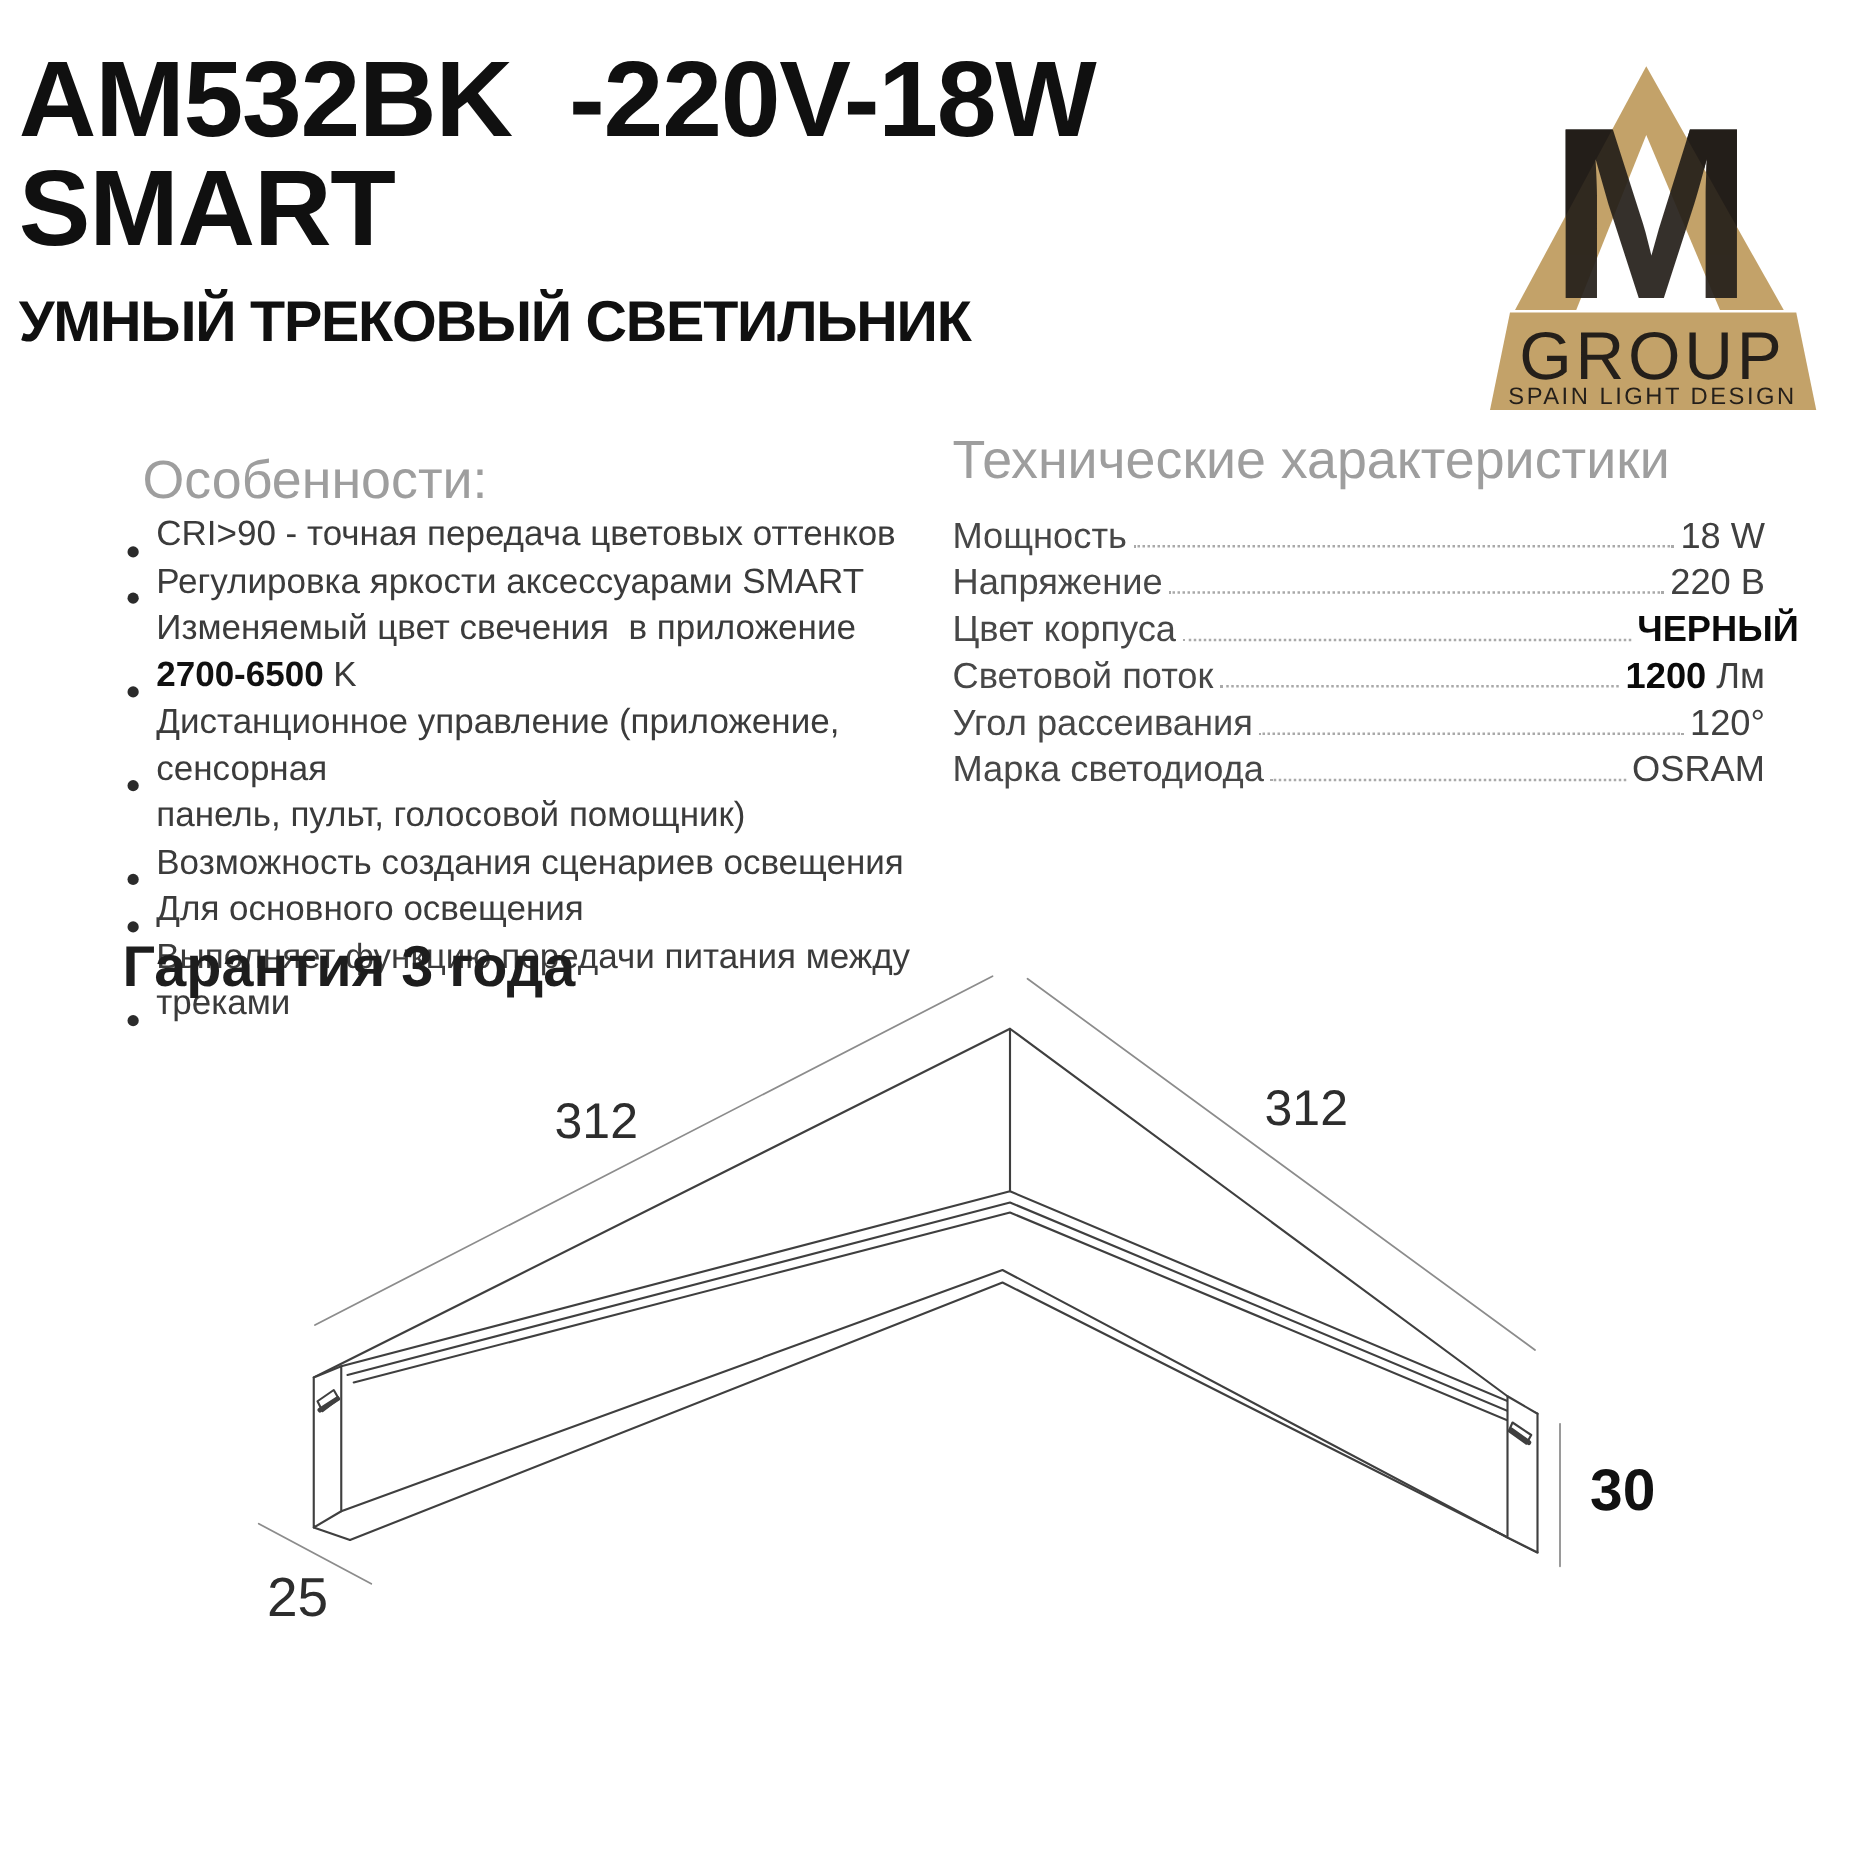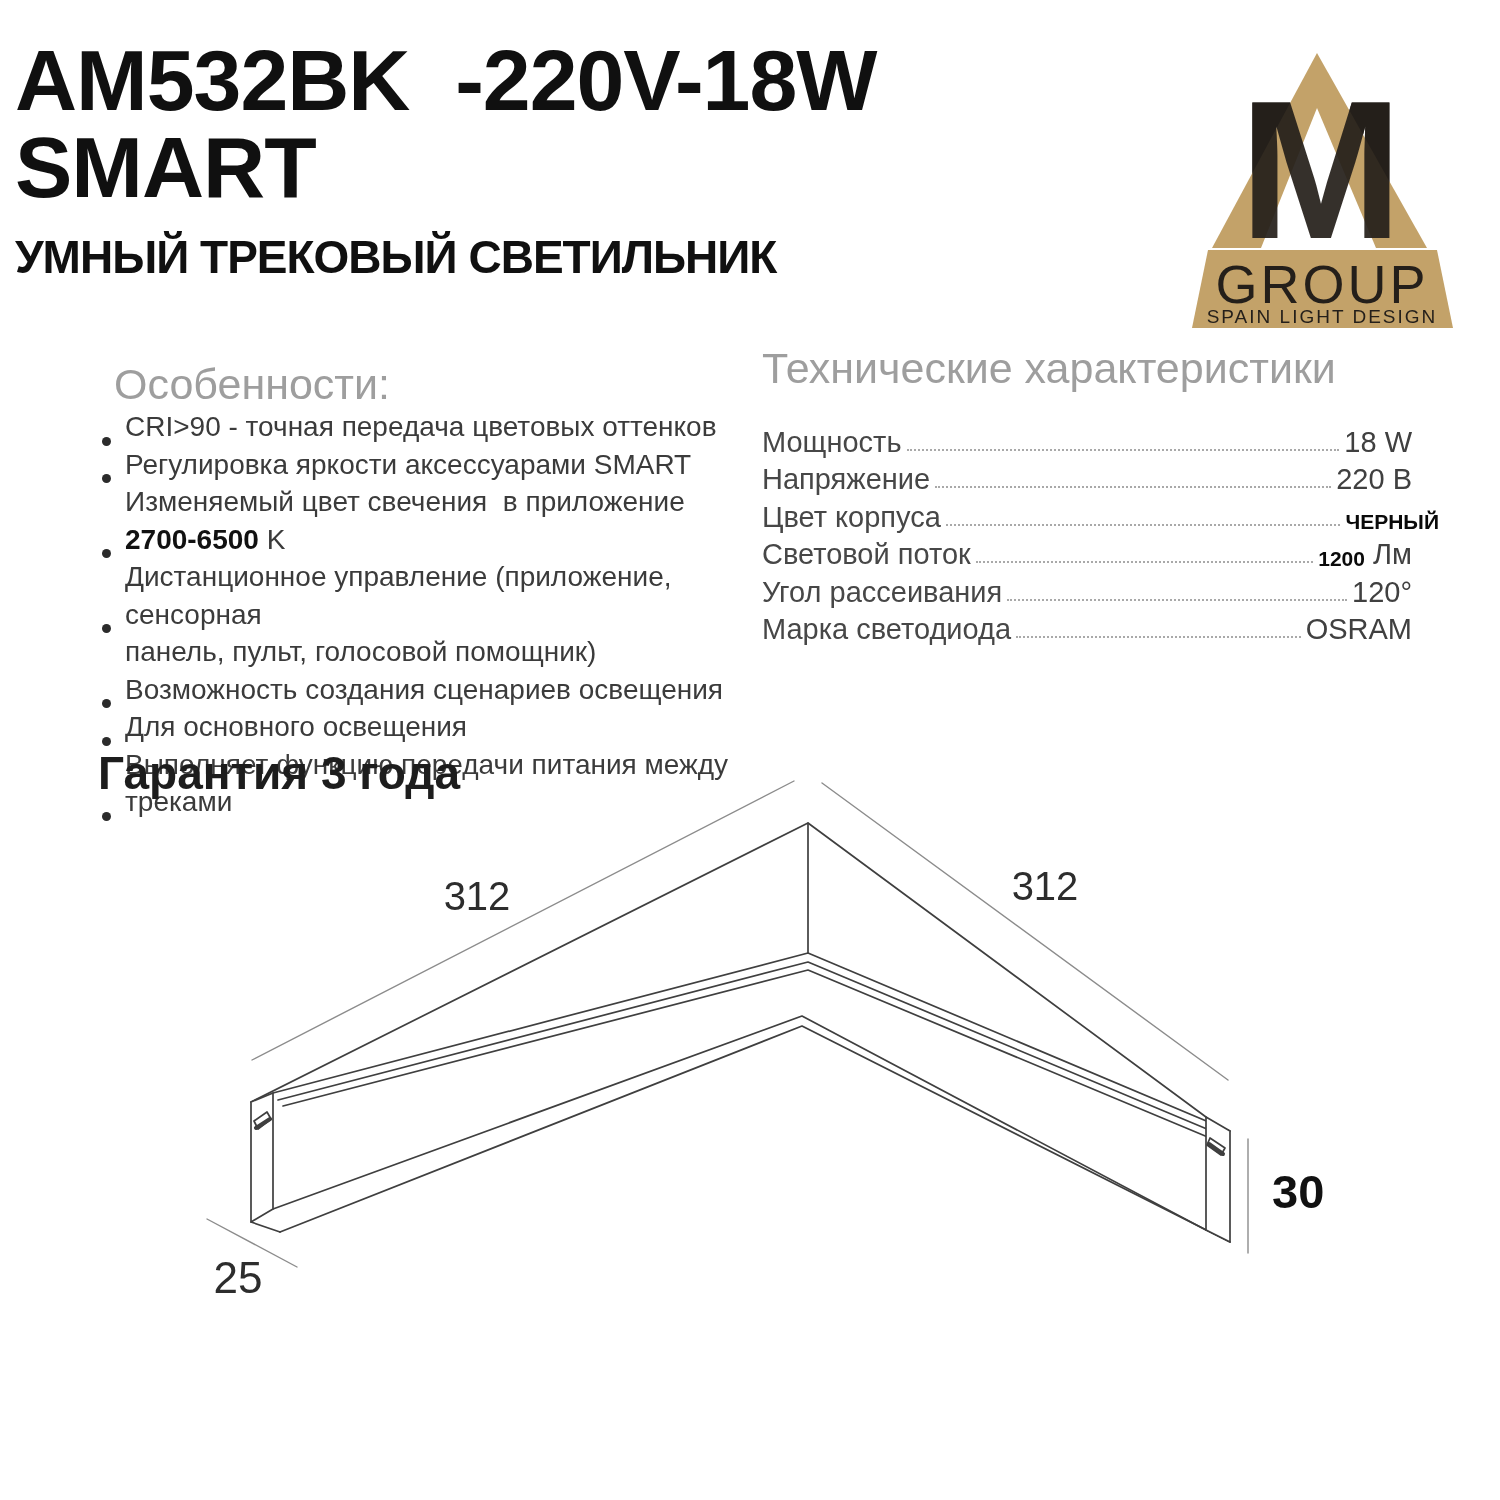--- a/index.html
+++ b/index.html
@@ -23,26 +23,26 @@
 
   
   .features{left:98px;top:408px;width:665px;}
   .frow{display:flex;align-items:flex-end;min-height:37.5px;line-height:37.5px;}
   .bullet{width:9px;height:9px;border-radius:50%;background:#2b2b2b;margin:14px 14px 0 4px;flex:none;}
   .bullet.hidden{visibility:hidden;}
   .ftext{font-size:28px;color:#3b3b3b;white-space:pre-wrap;}
   .ftext b{font-weight:700;color:#111;}
 
   
-  .specs{left:762px;top:421px;width:650px;}
+  .specs{left:762px;top:408px;width:650px;}
   .spec-row{display:flex;align-items:flex-end;height:37.5px;}
   .spec-label{font-size:29px;color:#474747;white-space:nowrap;}
   .dots{flex:1;border-bottom:2.5px dotted #a9a9a9;margin:0 5px 8px 5px;height:1px;}
   .v-reg{font-size:29px;color:#404040;white-space:pre;}
-  .v-strong{font-size:21px;font-weight:700;color:#0a0a0a;white-space:pre;}
+  .v-strong{font-size:29px;font-weight:700;color:#0a0a0a;white-space:pre;}
   .spec-row.overflow .v-strong{margin-right:-27px;}
 
   
   .warranty{left:98px;top:722px;font-size:46px;font-weight:700;color:#1d1d1d;margin-top:24px;}
 
   
   svg text{font-family:"Liberation Sans", sans-serif;}
 </style>
 </head>
 <body>

